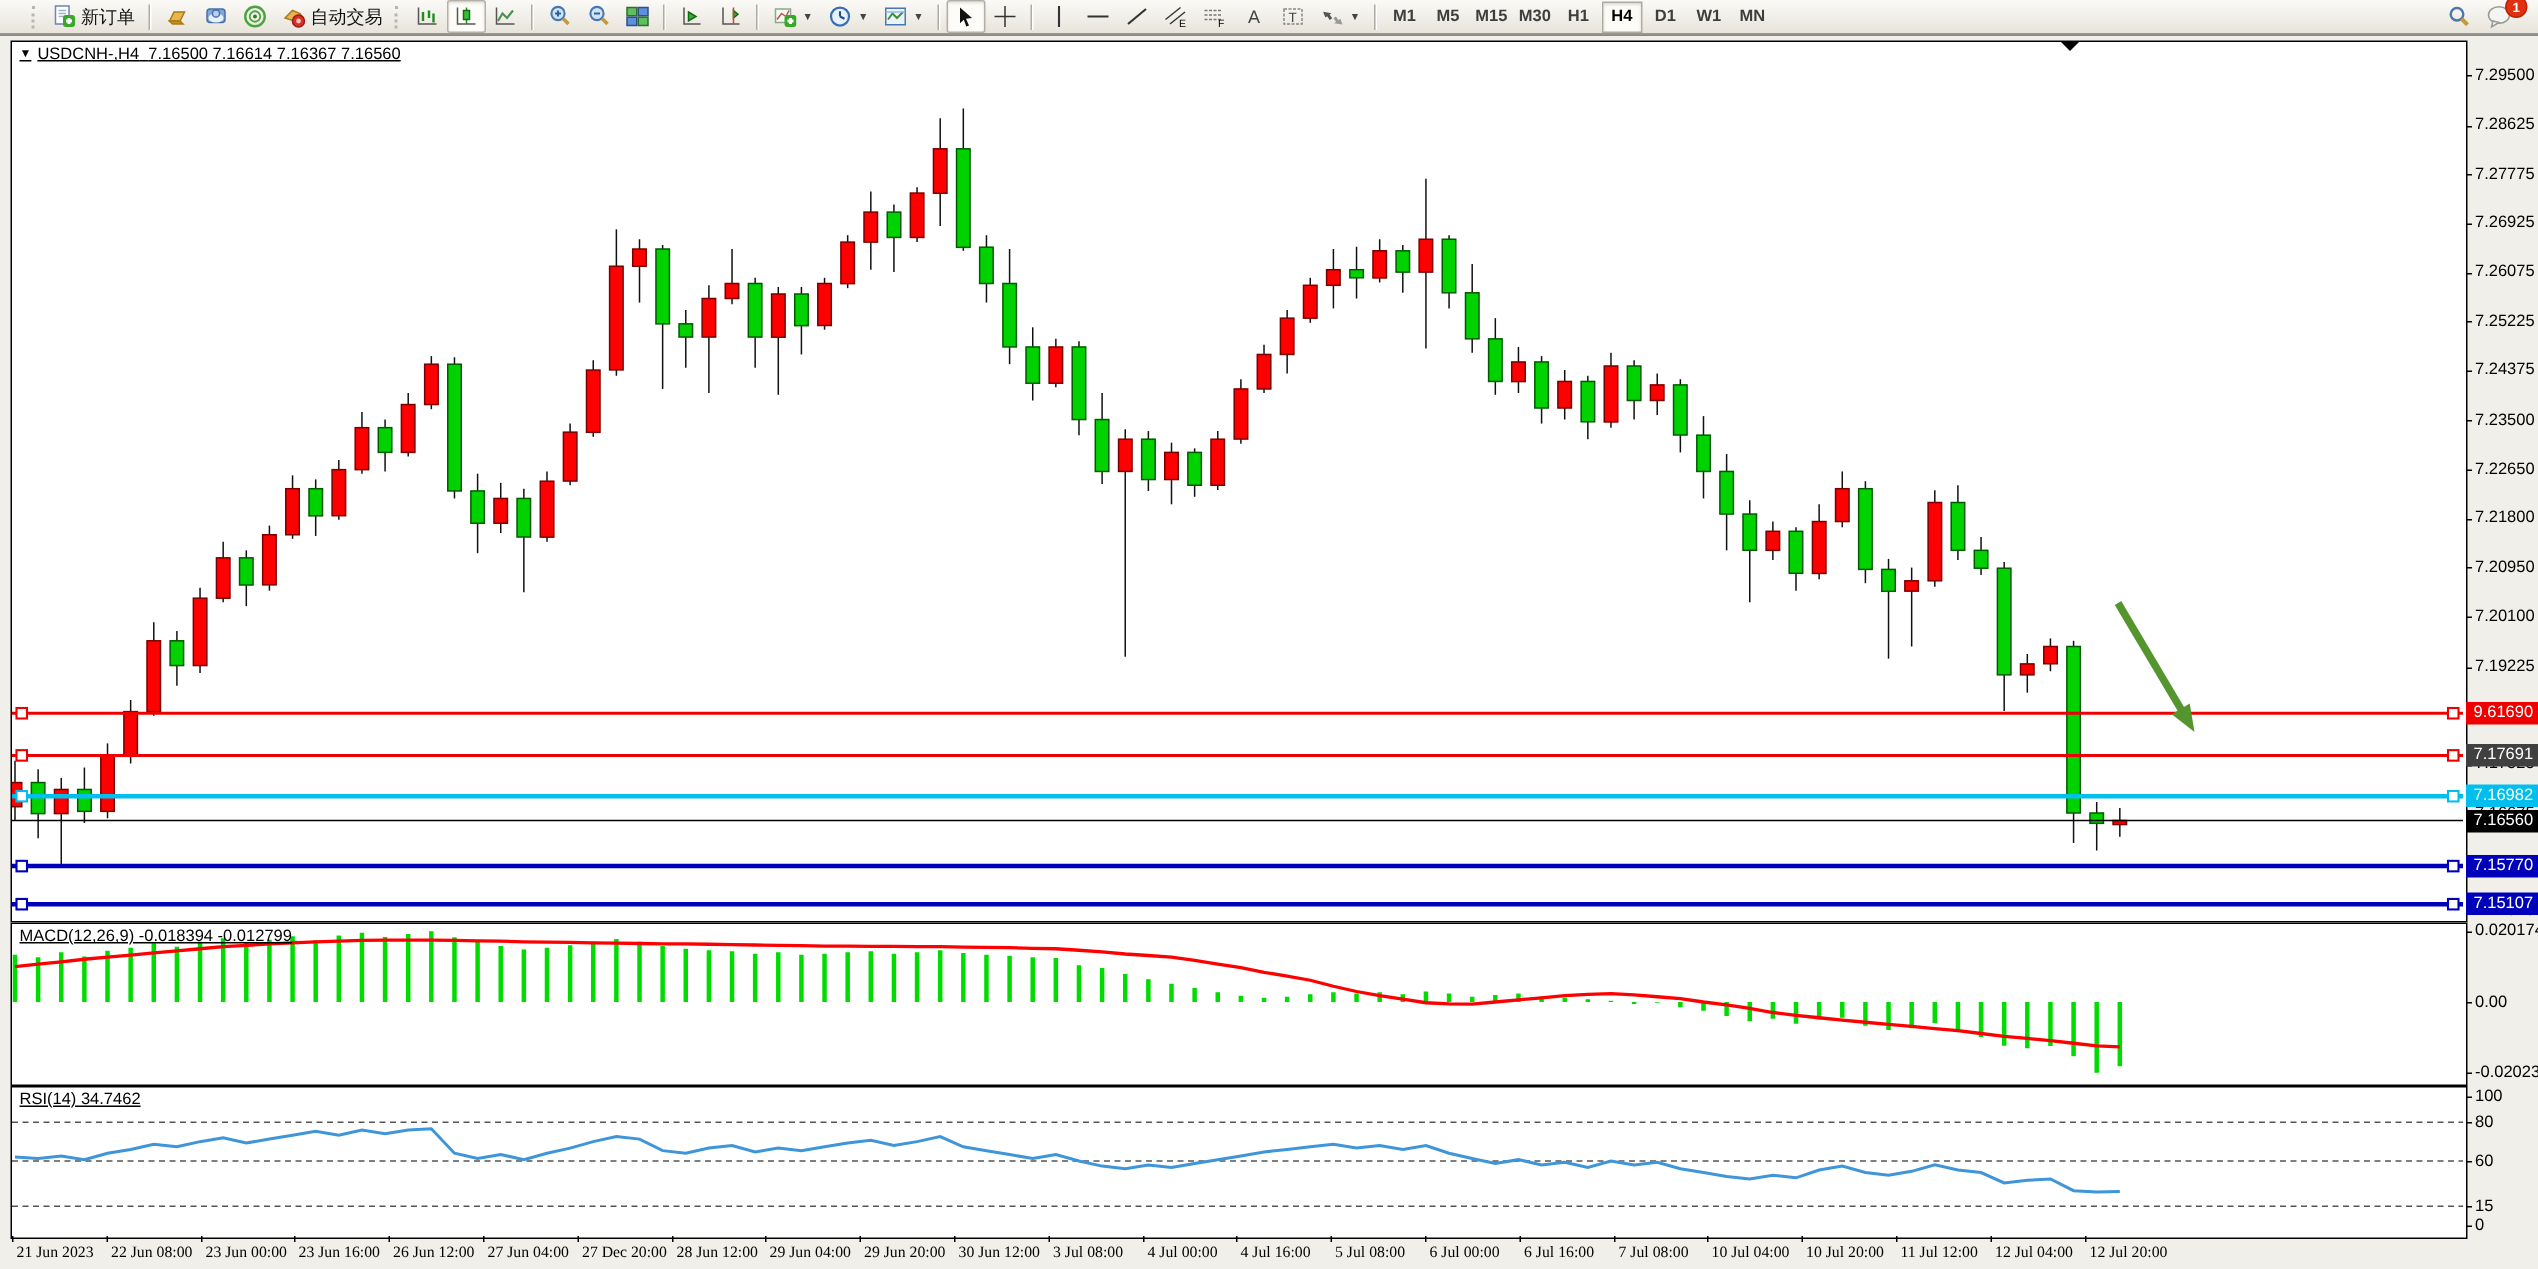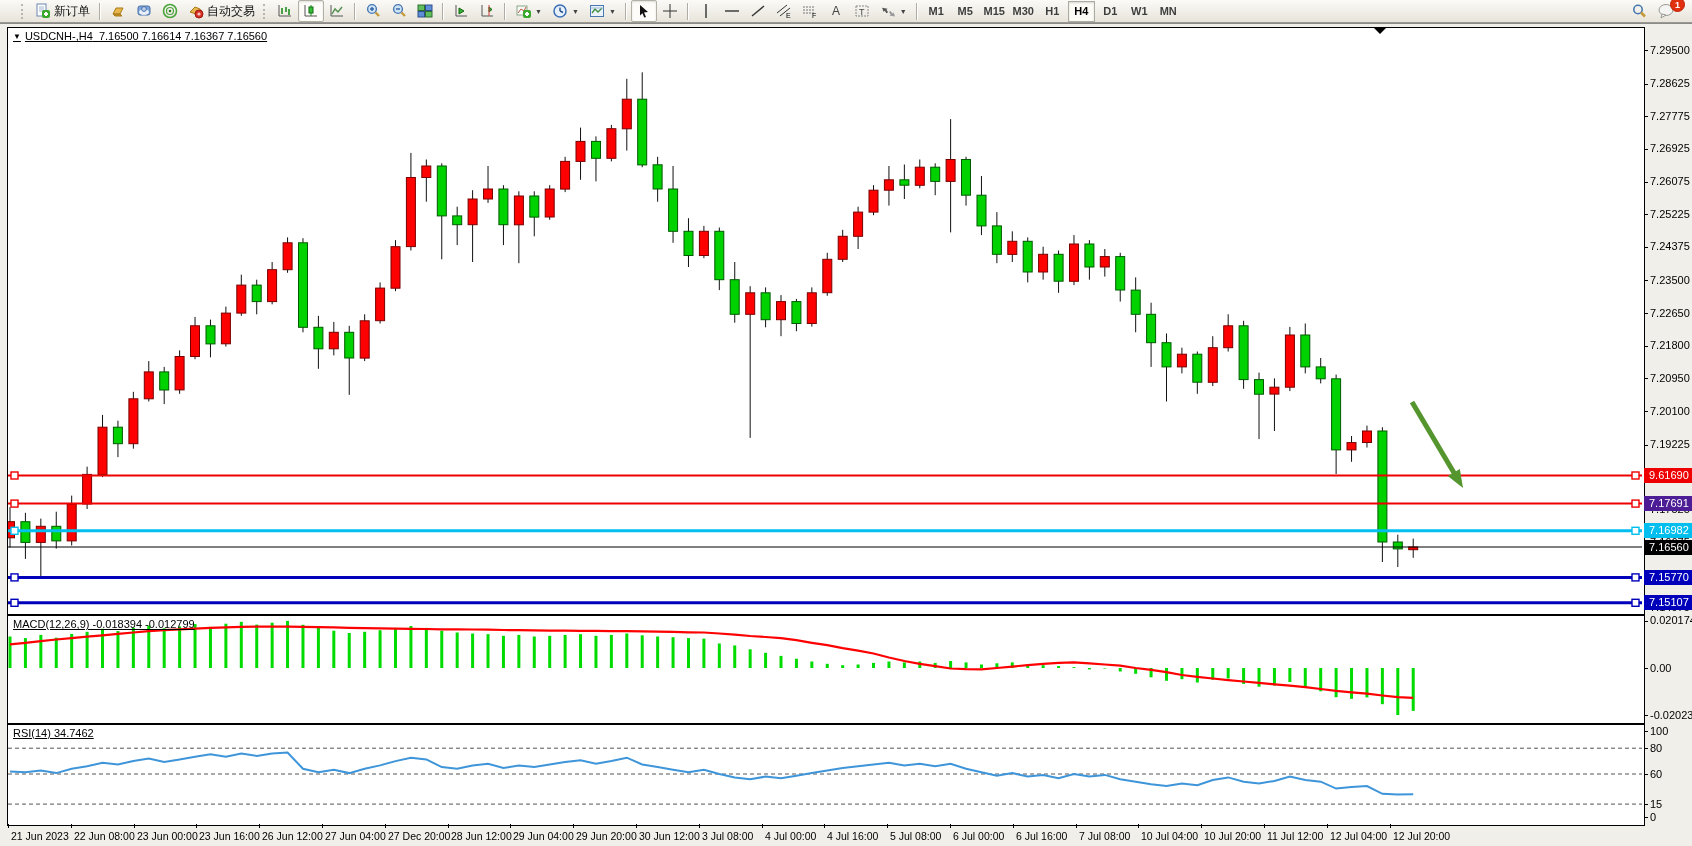--- a/index.html
+++ b/index.html
@@ -33,21 +33,21 @@
   .pane-label{position:absolute;left:5px;top:2px;font-size:11px;color:#000;white-space:nowrap;z-index:3;text-decoration:underline;}
   .title-tri{font-size:8px;margin-right:4px;position:relative;top:-1px;}
 
   .axis-col{position:absolute;left:1644px;top:0;width:48px;height:800px;}
   .ptick{position:absolute;left:6px;font-size:11px;color:#000;white-space:nowrap;}
   .ptickmark{position:absolute;left:0;width:4px;height:1px;background:#000;}
   .pbadge{position:absolute;left:0;width:48px;height:15px;color:#fff;font-size:11px;line-height:15px;padding-left:5px;box-sizing:border-box;z-index:4;}
 
   .time-axis{position:absolute;left:0;top:800px;width:1692px;height:24px;}
   .tmark{position:absolute;top:0;width:1px;height:4px;background:#000;}
-  .tlabel2{position:absolute;top:6px;font-size:10.5px;color:#000;white-space:nowrap;}
+  .tlabel2{position:absolute;top:6px;font-size:10.5px;color:#000;white-space:nowrap;font-family:Liberation Serif, serif;}
 </style>
 </head>
 <body>
 
 <div class="toolbar">
   <div class="tgrip"></div>
 
   <div class="tbtn">
     <span class="tficon">
       <svg width="16" height="16">
@@ -706,21 +706,21 @@
       <div class="ptick" style="top:701px">100</div>
       <div class="ptickmark" style="top:724px"></div>
       <div class="ptick" style="top:718px">80</div>
       <div class="ptickmark" style="top:750px"></div>
       <div class="ptick" style="top:744px">60</div>
       <div class="ptickmark" style="top:780px"></div>
       <div class="ptick" style="top:774px">15</div>
       <div class="ptickmark" style="top:793px"></div>
       <div class="ptick" style="top:787px">0</div>
       <div class="pbadge" style="top:444px;background:#EE0000">9.61690</div>
-      <div class="pbadge" style="top:472px;background:#4c1d95">7.17691</div>
+      <div class="pbadge" style="top:472px;background:#404040">7.17691</div>
       <div class="pbadge" style="top:499px;background:#00BFEF">7.16982</div>
       <div class="pbadge" style="top:546px;background:#0000BB">7.15770</div>
       <div class="pbadge" style="top:571px;background:#0000BB">7.15107</div>
       <div class="pbadge" style="top:516px;background:#000000">7.16560</div>
     </div>
 
   <div class="time-axis" id="time-axis">
       <div class="tmark" style="left:8px"></div>
       <div class="tlabel2" style="left:11px">21 Jun 2023</div>
       <div class="tmark" style="left:71px"></div>

